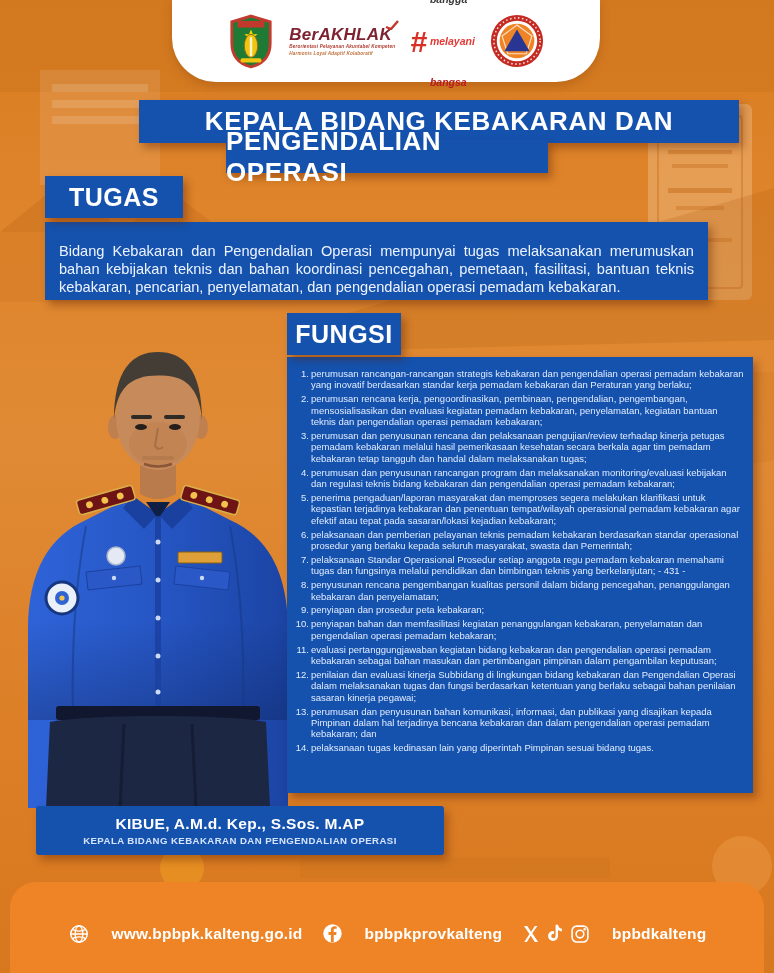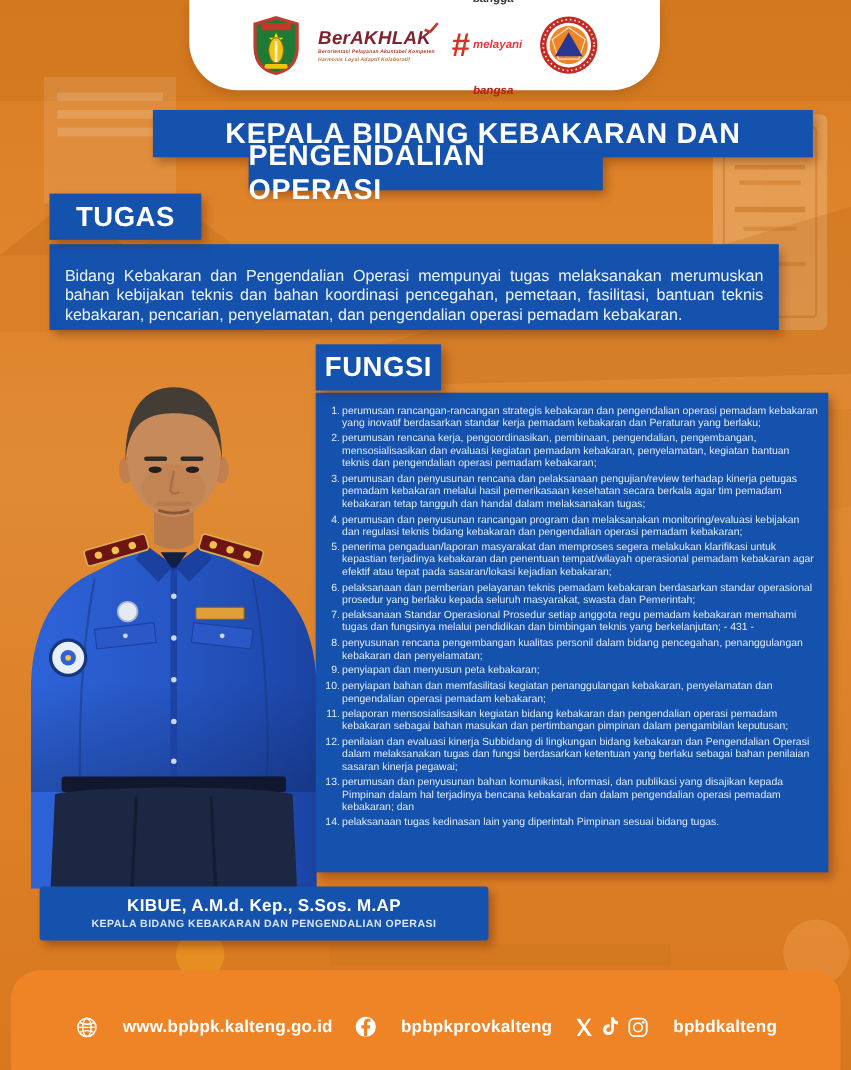--- a/index.html
+++ b/index.html
@@ -135,23 +135,23 @@
   <div class="bluebox fungsi-box">
     <ol>
         <li>perumusan rancangan-rancangan strategis kebakaran dan pengendalian operasi pemadam kebakaran yang inovatif berdasarkan standar kerja pemadam kebakaran dan Peraturan yang berlaku;</li>
         <li>perumusan rencana kerja, pengoordinasikan, pembinaan, pengendalian, pengembangan, mensosialisasikan dan evaluasi kegiatan pemadam kebakaran, penyelamatan, kegiatan bantuan teknis dan pengendalian operasi pemadam kebakaran;</li>
         <li>perumusan dan penyusunan rencana dan pelaksanaan pengujian/review terhadap kinerja petugas pemadam kebakaran melalui hasil pemerikasaan kesehatan secara berkala agar tim pemadam kebakaran tetap tangguh dan handal dalam melaksanakan tugas;</li>
         <li>perumusan dan penyusunan rancangan program dan melaksanakan monitoring/evaluasi kebijakan dan regulasi teknis bidang kebakaran dan pengendalian operasi pemadam kebakaran;</li>
         <li>penerima pengaduan/laporan masyarakat dan memproses segera melakukan klarifikasi untuk kepastian terjadinya kebakaran dan penentuan tempat/wilayah operasional pemadam kebakaran agar efektif atau tepat pada sasaran/lokasi kejadian kebakaran;</li>
         <li>pelaksanaan dan pemberian pelayanan teknis pemadam kebakaran berdasarkan standar operasional prosedur yang berlaku kepada seluruh masyarakat, swasta dan Pemerintah;</li>
         <li>pelaksanaan Standar Operasional Prosedur setiap anggota regu pemadam kebakaran memahami tugas dan fungsinya melalui pendidikan dan bimbingan teknis yang berkelanjutan; - 431 -</li>
         <li>penyusunan rencana pengembangan kualitas personil dalam bidang pencegahan, penanggulangan kebakaran dan penyelamatan;</li>
-        <li>penyiapan dan menyusun peta kebakaran;</li>
+        <li>penyiapan dan prosedur peta kebakaran;</li>
         <li>penyiapan bahan dan memfasilitasi kegiatan penanggulangan kebakaran, penyelamatan dan pengendalian operasi pemadam kebakaran;</li>
-        <li>pelaporan mensosialisasikan kegiatan bidang kebakaran dan pengendalian operasi pemadam kebakaran sebagai bahan masukan dan pertimbangan pimpinan dalam pengambilan keputusan;</li>
+        <li>evaluasi pertanggungjawaban kegiatan bidang kebakaran dan pengendalian operasi pemadam kebakaran sebagai bahan masukan dan pertimbangan pimpinan dalam pengambilan keputusan;</li>
         <li>penilaian dan evaluasi kinerja Subbidang di lingkungan bidang kebakaran dan Pengendalian Operasi dalam melaksanakan tugas dan fungsi berdasarkan ketentuan yang berlaku sebagai bahan penilaian sasaran kinerja pegawai;</li>
         <li>perumusan dan penyusunan bahan komunikasi, informasi, dan publikasi yang disajikan kepada Pimpinan dalam hal terjadinya bencana kebakaran dan dalam pengendalian operasi pemadam kebakaran; dan</li>
         <li>pelaksanaan tugas kedinasan lain yang diperintah Pimpinan sesuai bidang tugas.</li>
       </ol>
   </div>
 
   <svg class="person" viewBox="0 0 260 478">
     <defs>
       <linearGradient id="shirtGrad" x1="0" y1="0" x2="1" y2="0">
         <stop offset="0" stop-color="#2E63D8"></stop>

